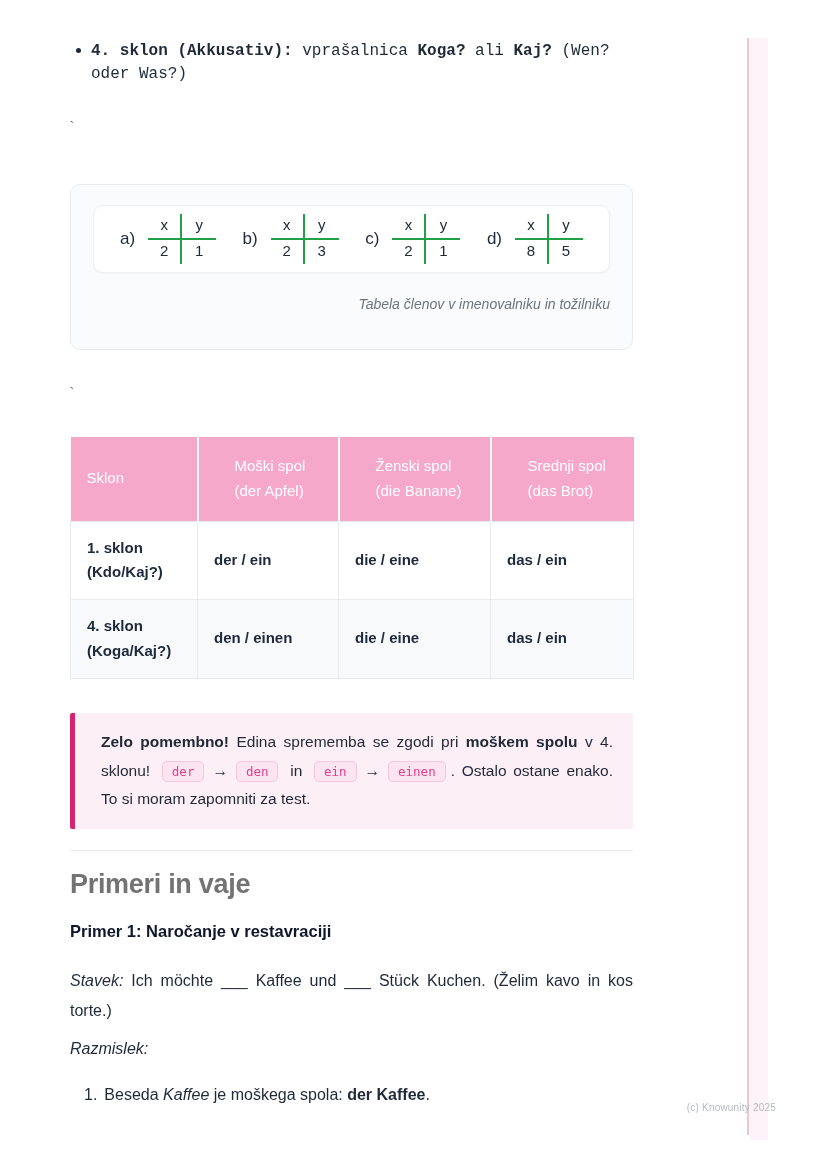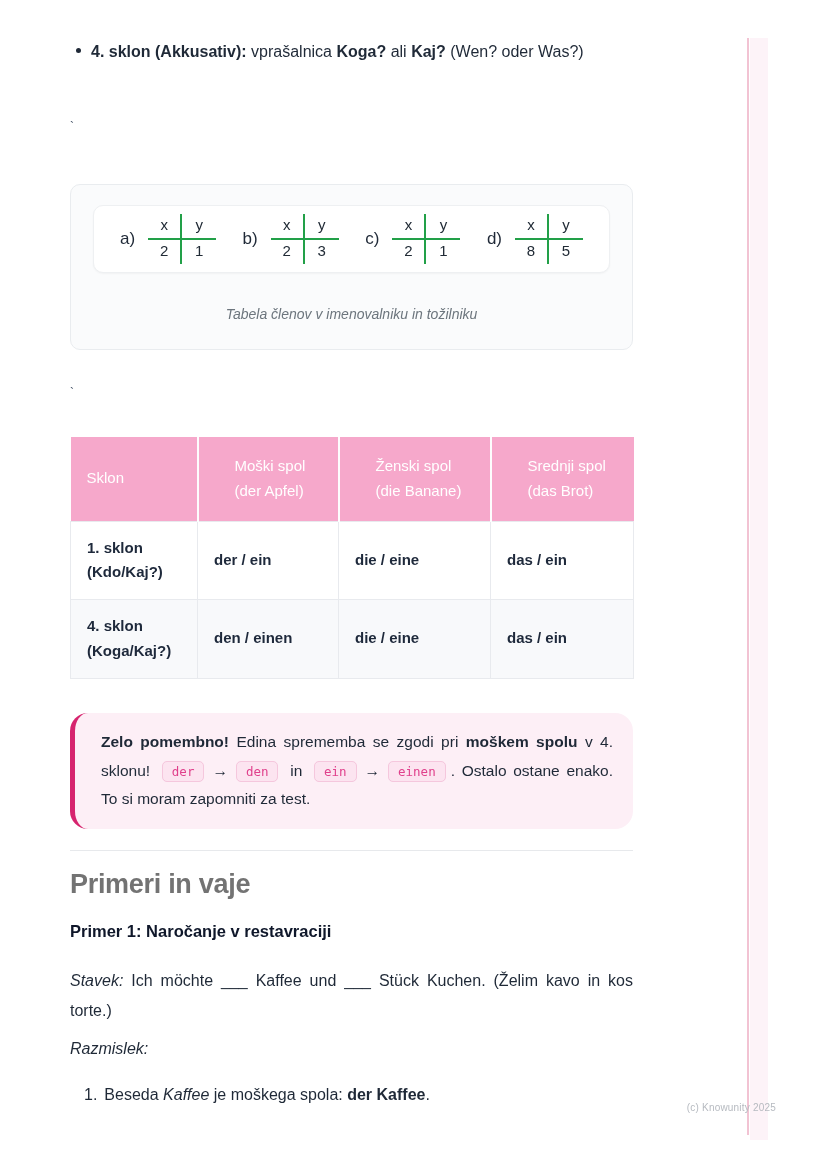--- a/index.html
+++ b/index.html
@@ -8,21 +8,21 @@
   .page {
     position: relative;
     width: 828px;
     height: 1171px;
     background: #ffffff;
     overflow: hidden;
   }
   .sec { position: absolute; left: 70px; width: 563px; }
 
   
-  .bullet-row { top: 40px; display: flex; align-items: flex-start; }
+  .bullet-row { top: 40px; display: flex; align-items: flex-start; font-family: Liberation Mono, monospace; }
   .bullet-dot {
     width: 5px; height: 5px; border-radius: 50%;
     background: #1f2937; margin: 8px 10px 0 6px; flex: 0 0 auto;
   }
   .bullet-text { font-size: 16px; line-height: 1.45; }
   .b { font-weight: 700; }
   .it { font-style: italic; }
 
   .intro-p { top: 86px; font-size: 16px; line-height: 1.6; }
 
@@ -52,21 +52,21 @@
   .mini-table { display: flex; align-items: center; }
   .mini-label { font-size: 17px; color: #1f2937; margin-right: 13px; }
   .cross { display: grid; grid-template-columns: 34px 34px; }
   .cross .cell {
     text-align: center; font-size: 15px; color: #212b36;
     padding: 2px 0 3px 0; line-height: 1.25;
   }
   .cross .top  { border-bottom: 2px solid #22a048; }
   .cross .left { border-right: 2px solid #22a048; }
   .figure-caption {
-    margin-top: 33px; text-align: center;
+    margin-top: 23px; text-align: right;
     font-size: 14px; font-style: italic; color: #6c757d;
   }
 
   
   .gender-table { top: 437px; border-collapse: collapse; width: 563px; table-layout: fixed; }
   .gender-table th {
     background: #f6a8cb; color: #ffffff;
     font-weight: 500; font-size: 15px; text-align: left;
     padding: 17px 16px; line-height: 1.65; vertical-align: middle;
   }
@@ -77,21 +77,21 @@
     padding: 14px 16px; line-height: 1.65; vertical-align: middle;
     background: #ffffff;
   }
   .gender-table tr.alt td { background: #f8f9fb; }
 
   
   .callout {
     top: 713px; min-height: 114px;
     background: #fdeff6;
     border-left: 5px solid #d6246e;
-    border-radius: 18px;
+    border-radius: 2px;
     padding: 15px 20px 15px 26px;
     font-size: 15.5px; line-height: 1.85;
     text-align: justify;
     color: #1f2937;
   }
   .chip {
     font-family: "DejaVu Sans Mono", monospace;
     font-size: 12.5px;
     color: #e0408c;
     background: #fce4f0;

